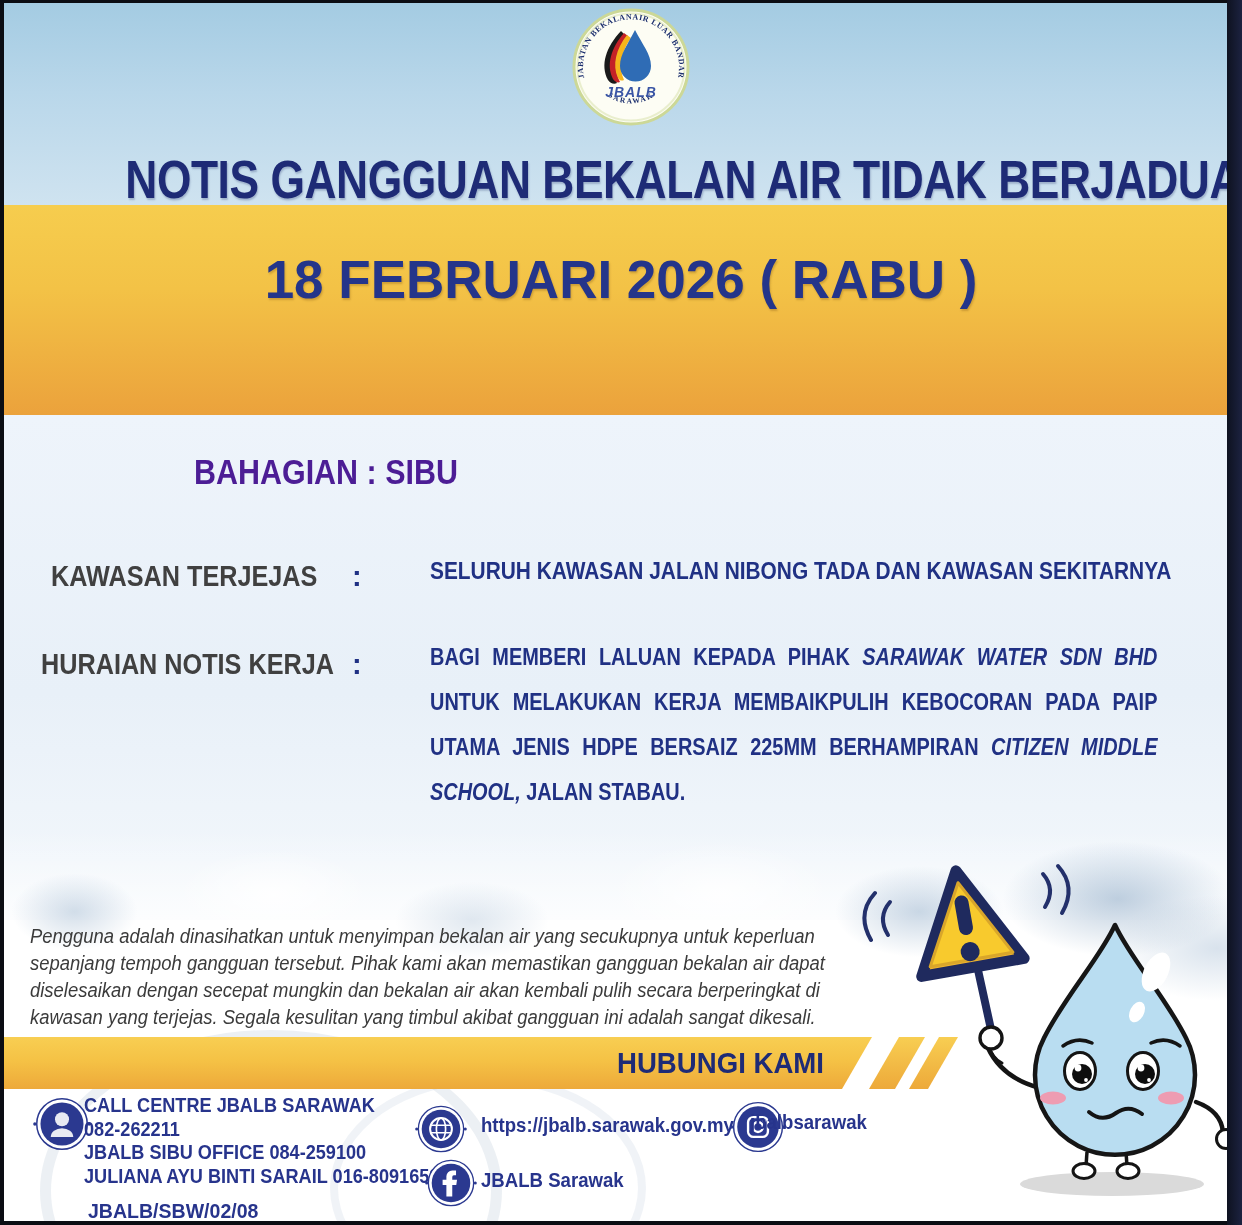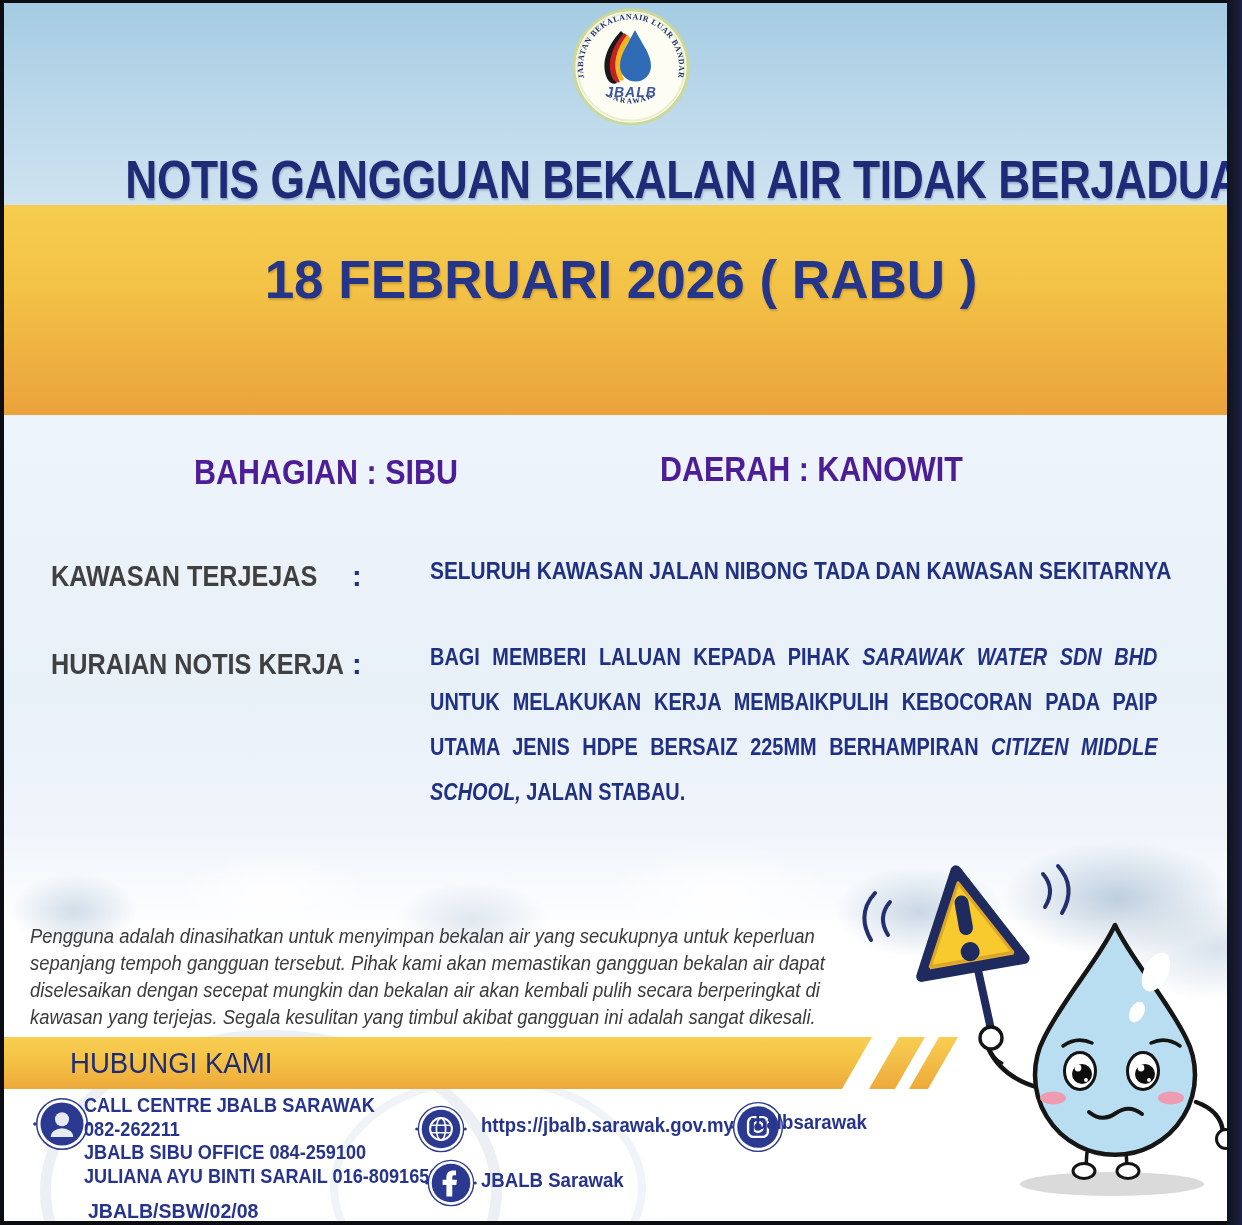--- a/index.html
+++ b/index.html
@@ -48,22 +48,22 @@
   .h-line.last{text-align:left;text-align-last:left;}
   .h-line i{font-style:italic;}
   .advisory-text{position:absolute;left:30px;top:922px;width:940px;
     transform:scaleX(.9);transform-origin:left top;
     font-style:italic;font-size:20.5px;line-height:27px;color:#3b3b3b;font-weight:500;}
   
   .hubungi-banner{position:absolute;left:0;top:1037px;width:872px;height:52px;
     background:linear-gradient(180deg,#f8ce52 0%,#f5c245 45%,#eda93a 100%);
     clip-path:polygon(0 0,100% 0,calc(100% - 30px) 100%,0 100%);}
   .hubungi-text{position:absolute;left:70px;right:30px;top:0;bottom:0;
-    display:flex;align-items:center;justify-content:flex-start;
-    font-size:30px;font-weight:400;color:#1e2b76;}
+    display:flex;align-items:center;justify-content:flex-end;
+    font-size:30px;font-weight:700;color:#1e2b76;}
   .stripe{position:absolute;top:1037px;height:52px;
     background:linear-gradient(180deg,#f8ce52,#eda93a);transform:skewX(-30deg);}
   .stripe1{left:884px;width:26px;}
   .stripe2{left:924px;width:19px;}
   
   .contact-text{position:absolute;font-size:20px;font-weight:700;color:#27348c;}
   .phone-lines{position:absolute;left:84px;top:1094px;}
   .phone-lines div{font-size:19.5px;font-weight:700;color:#27348c;line-height:23.5px;
     transform:scaleX(.93);transform-origin:left center;white-space:nowrap;}
   .reference{position:absolute;left:88px;top:1199px;font-size:21px;font-weight:700;color:#27348c;
@@ -116,33 +116,30 @@
     <text x="60" y="90" text-anchor="middle" font-size="14" font-weight="bold" font-style="italic" fill="#3a55a5" letter-spacing="1">JBALB</text>
   </svg>
 
   <div class="title">
     <span class="cond">NOTIS GANGGUAN BEKALAN AIR TIDAK BERJADUAL</span>
   </div>
 
   <div class="region" style="left:194px;top:452px;">
     <span class="condL">BAHAGIAN : SIBU</span>
   </div>
-  <div class="region" style="left:660px;top:449px;">
-    <span class="condL">DAERAH : KANOWIT</span>
-  </div>
 
   <div class="row-label" style="left:51px;top:560px;">
     <span class="condL">KAWASAN TERJEJAS</span>
   </div>
   <div class="row-colon" style="left:352px;top:560px;">:</div>
   <div class="kawasan-value" style="left:430px;top:557px;">
     <span class="condL">SELURUH KAWASAN JALAN NIBONG TADA DAN KAWASAN SEKITARNYA</span>
   </div>
 
-  <div class="row-label" style="left:51px;top:648px;">
+  <div class="row-label" style="left:41px;top:648px;">
     <span class="condL">HURAIAN NOTIS KERJA</span>
   </div>
   <div class="row-colon" style="left:352px;top:648px;">:</div>
   <div class="huraian-block">
     <div class="h-line"><span>BAGI MEMBERI LALUAN KEPADA PIHAK</span> <i>SARAWAK WATER SDN BHD</i></div>
     <div class="h-line"><span>UNTUK MELAKUKAN KERJA MEMBAIKPULIH KEBOCORAN PADA PAIP</span></div>
     <div class="h-line"><span>UTAMA JENIS HDPE BERSAIZ 225MM BERHAMPIRAN</span> <i>CITIZEN MIDDLE</i></div>
     <div class="h-line last"><i>SCHOOL,</i> <span>JALAN STABAU.</span></div>
   </div>
 

